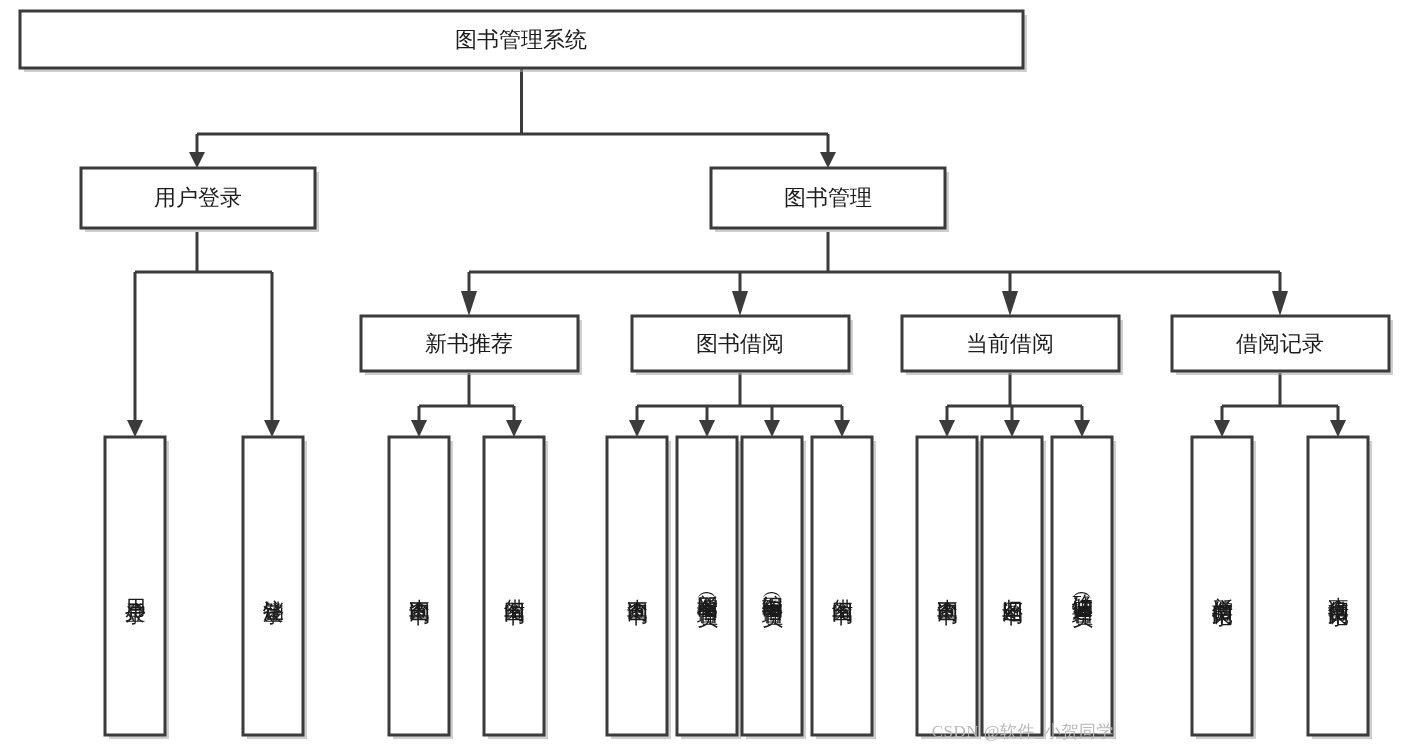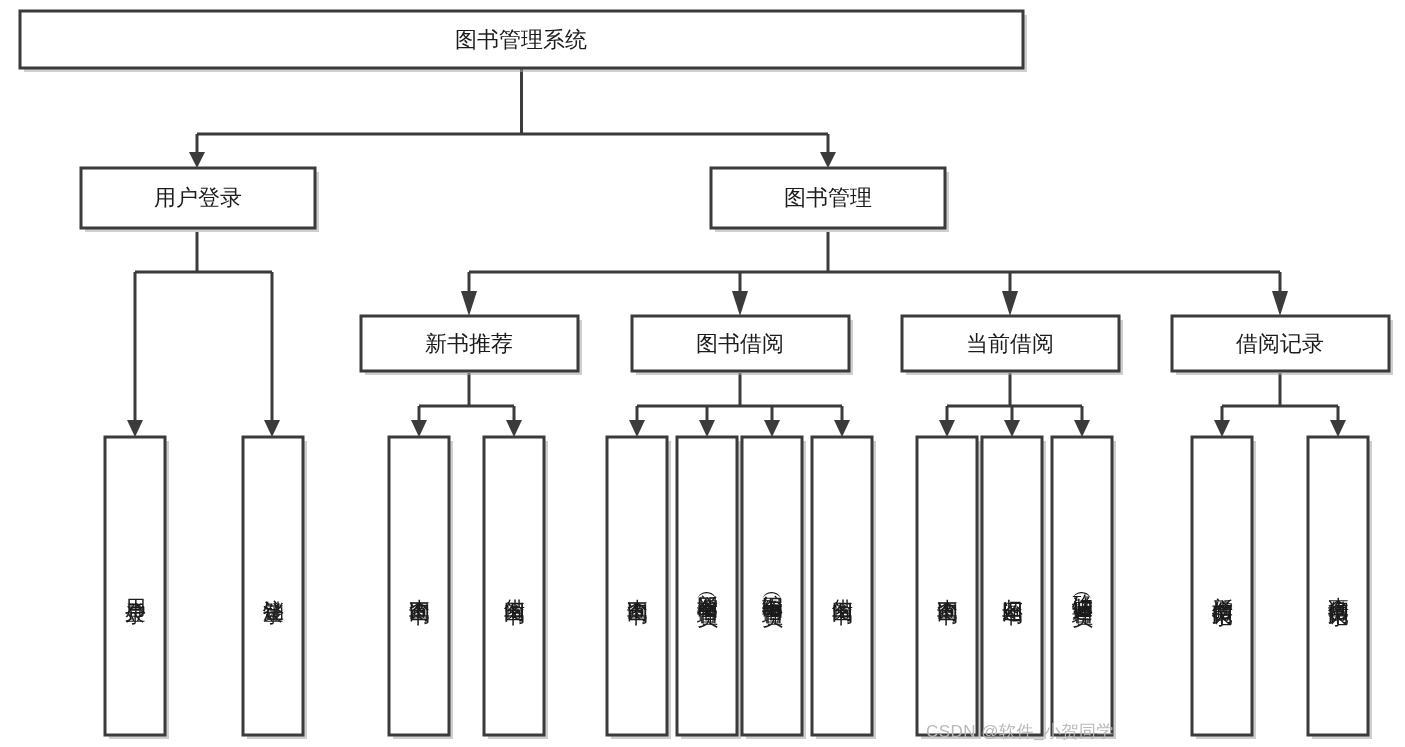--- a/index.html
+++ b/index.html
@@ -26,21 +26,21 @@
     writing-mode:vertical-rl;
     text-orientation:upright;
     font-family:"DejaVu Sans","Liberation Sans",sans-serif;
     font-size:21px;line-height:1.18;color:#1b1b1b;
     letter-spacing:2px;
     white-space:nowrap;
     pointer-events:none;
   }
   .watermark{
     position:absolute;right:8px;bottom:4px;
-    font-family:Liberation Sans, sans-serif;
+    font-family:Liberation Serif, serif;
     font-size:17px;color:#b9b9b9;white-space:nowrap;
     letter-spacing:.5px;
   }
 </style>
 </head>
 <body>
 
 <div id="diagram-root">
 
   <svg id="diagram-svg" viewBox="0 0 1405 747">

